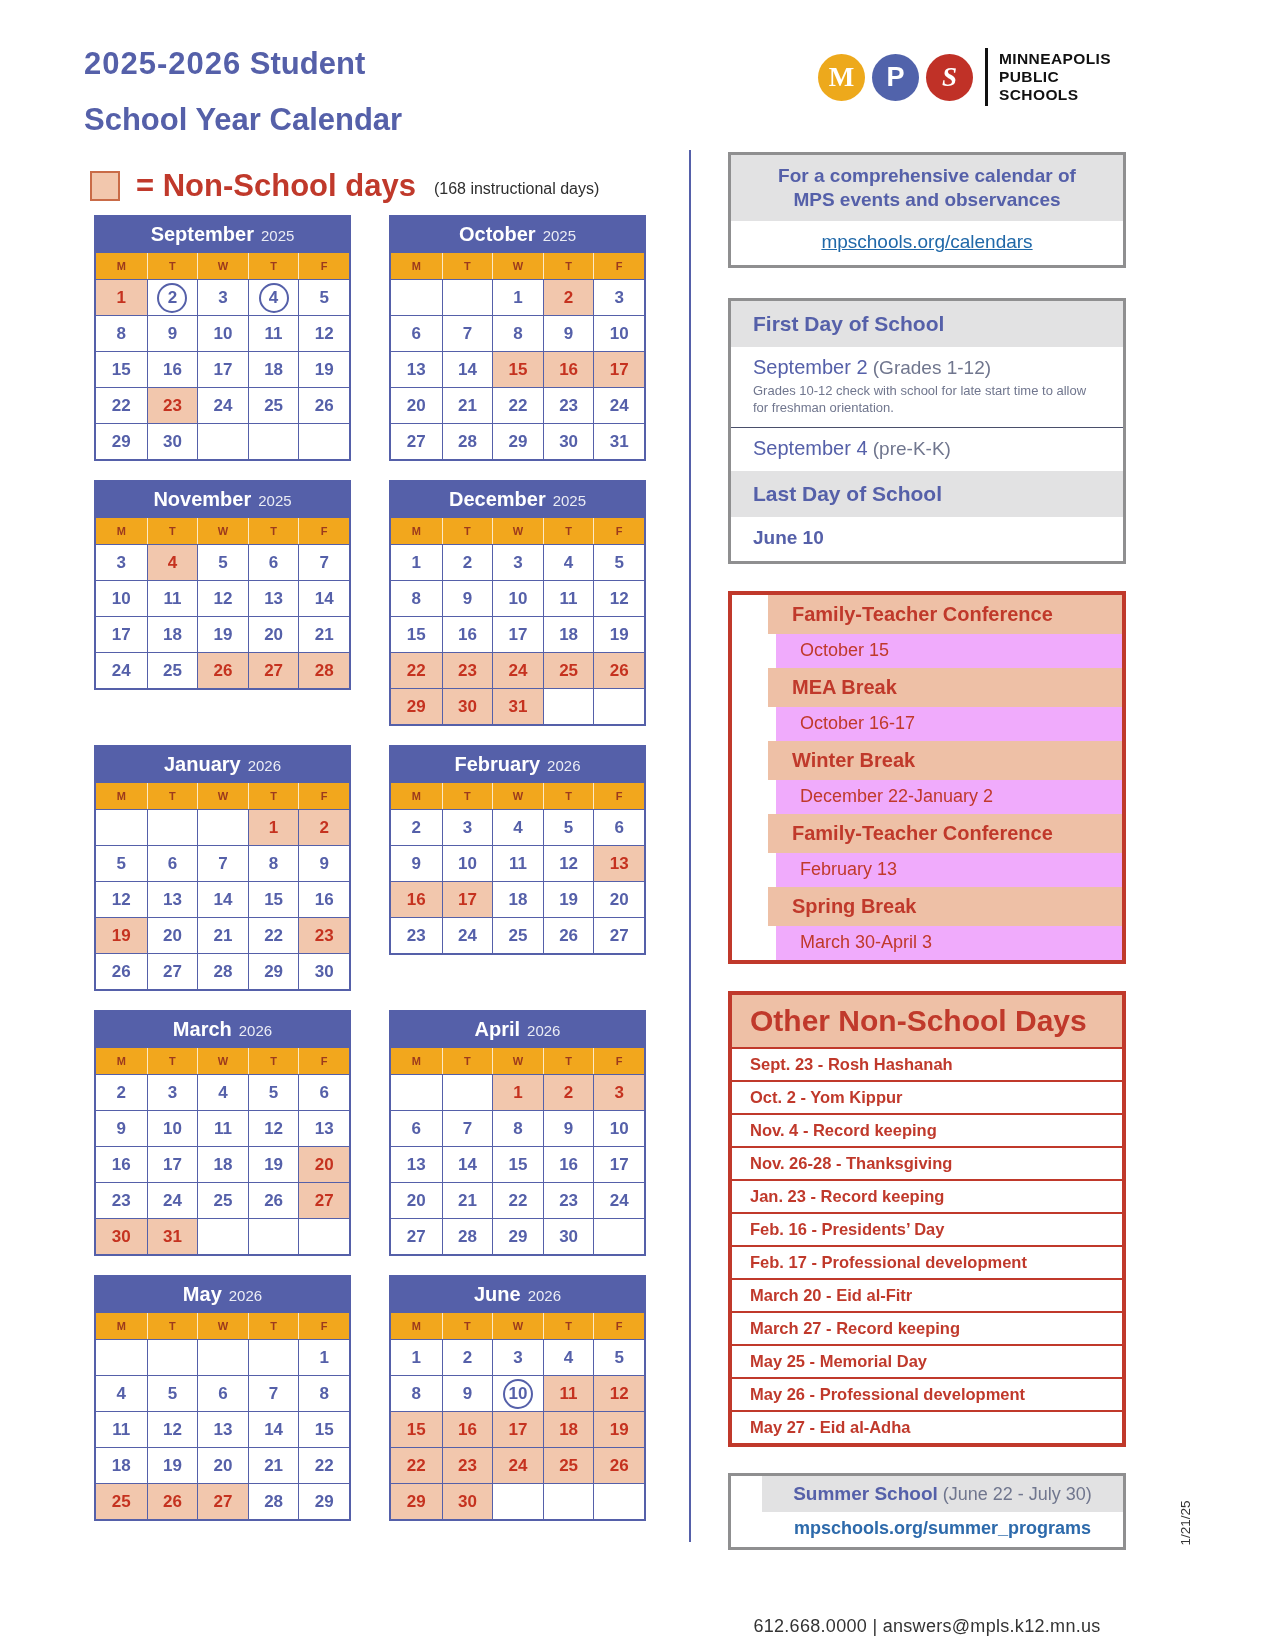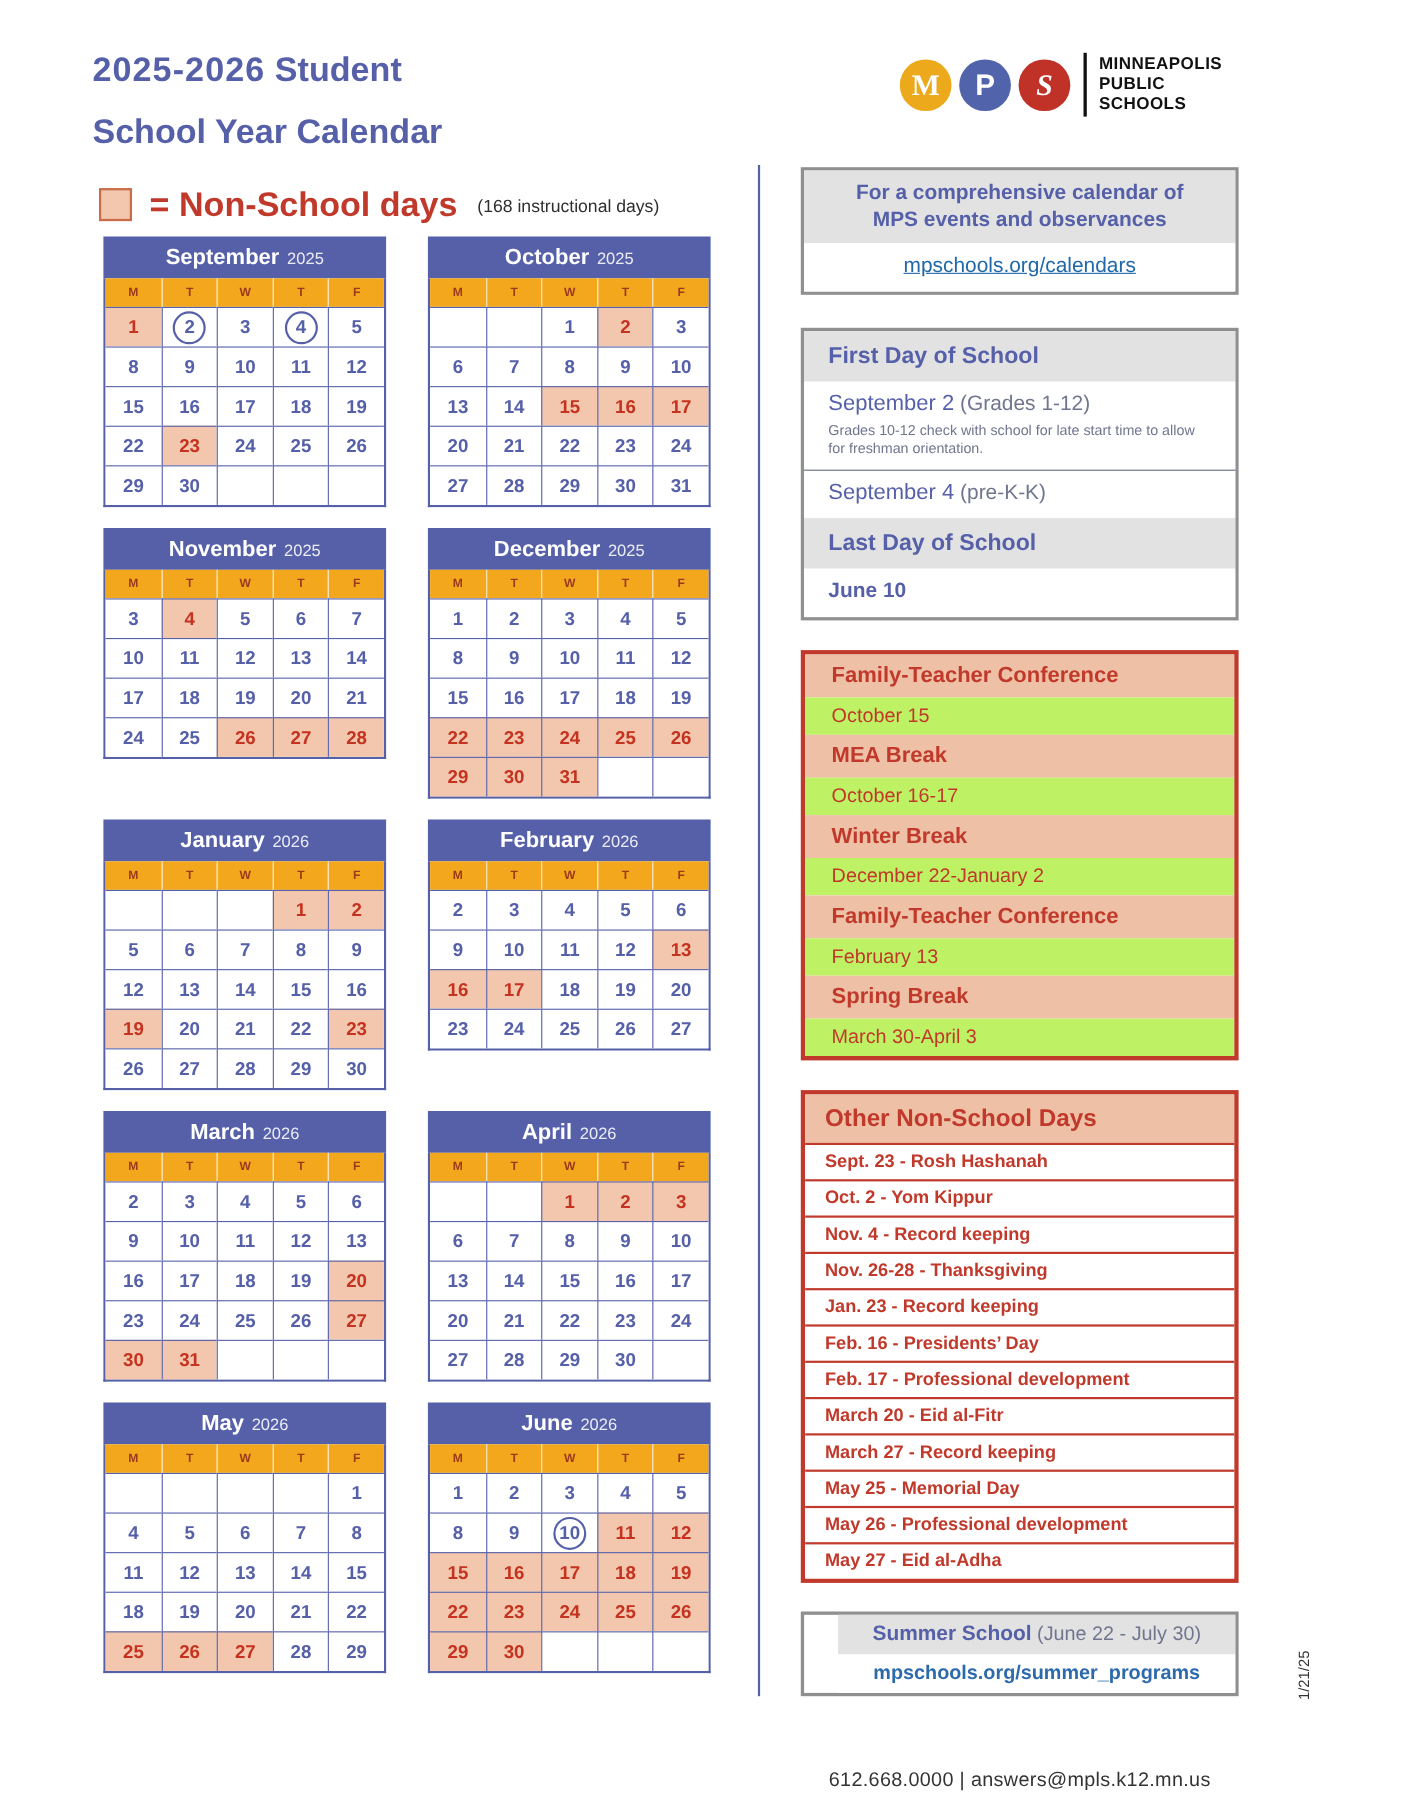--- a/index.html
+++ b/index.html
@@ -63,25 +63,25 @@
   .school-head{font-size:21px;padding:11px 22px;}
   .school-section{padding:9px 22px 11px;background:#fff;}
   .date-strong{color:var(--blue);font-size:20px;font-weight:400;}
   .date-grades{color:var(--note-gray);font-size:19px;font-weight:400;}
   .date-note{color:var(--note-gray);font-size:13px;line-height:17px;margin-top:3px;}
   .thin-div{border-top:1.5px solid #4a4f6b;}
   .last-date{color:var(--blue);font-size:19px;font-weight:600;padding:10px 22px 12px;background:#fff;}
 
   .breaks-box{border:4px solid #c0392b;margin-bottom:27px;}
   .break-head{background:var(--salmon-header);color:#c0392b;font-size:20px;font-weight:800;
-              padding:8px 0 8px 24px;}
-  .break-date{background:#bef264;color:#c0392b;font-size:18px;font-weight:500;padding:6px 0 7px 24px;}
+              padding:8px 0 8px 24px;margin-left:36px;}
+  .break-date{background:#f0abfc;color:#c0392b;font-size:18px;font-weight:500;padding:6px 0 7px 24px;margin-left:44px;}
 
   .other-box{border:4px solid #c0392b;margin-bottom:26px;}
-  .other-head{background:var(--salmon-header);color:#c0392b;font-size:22px;font-weight:800;
+  .other-head{background:var(--salmon-header);color:#c0392b;font-size:30px;font-weight:800;
               padding:9px 0 9px 18px;border-bottom:2px solid #c0392b;}
   .other-item{background:#fff;color:#c0392b;font-size:16.5px;font-weight:600;padding:6px 0 6px 18px;}
   .other-item + .other-item{border-top:2px solid #c0392b;}
 
   .summer-box{margin-bottom:0;padding-left:31px;}
   .summer-head{text-align:center;font-size:19px;padding:7px 0;}
   .summer-dates{color:var(--note-gray);font-weight:400;font-size:18px;}
   .summer-link-row{background:#fff;text-align:center;padding:6px 0 8px;}
   a.summer-link{color:#2d6aab;font-size:18px;font-weight:800;text-decoration:none;}
 

